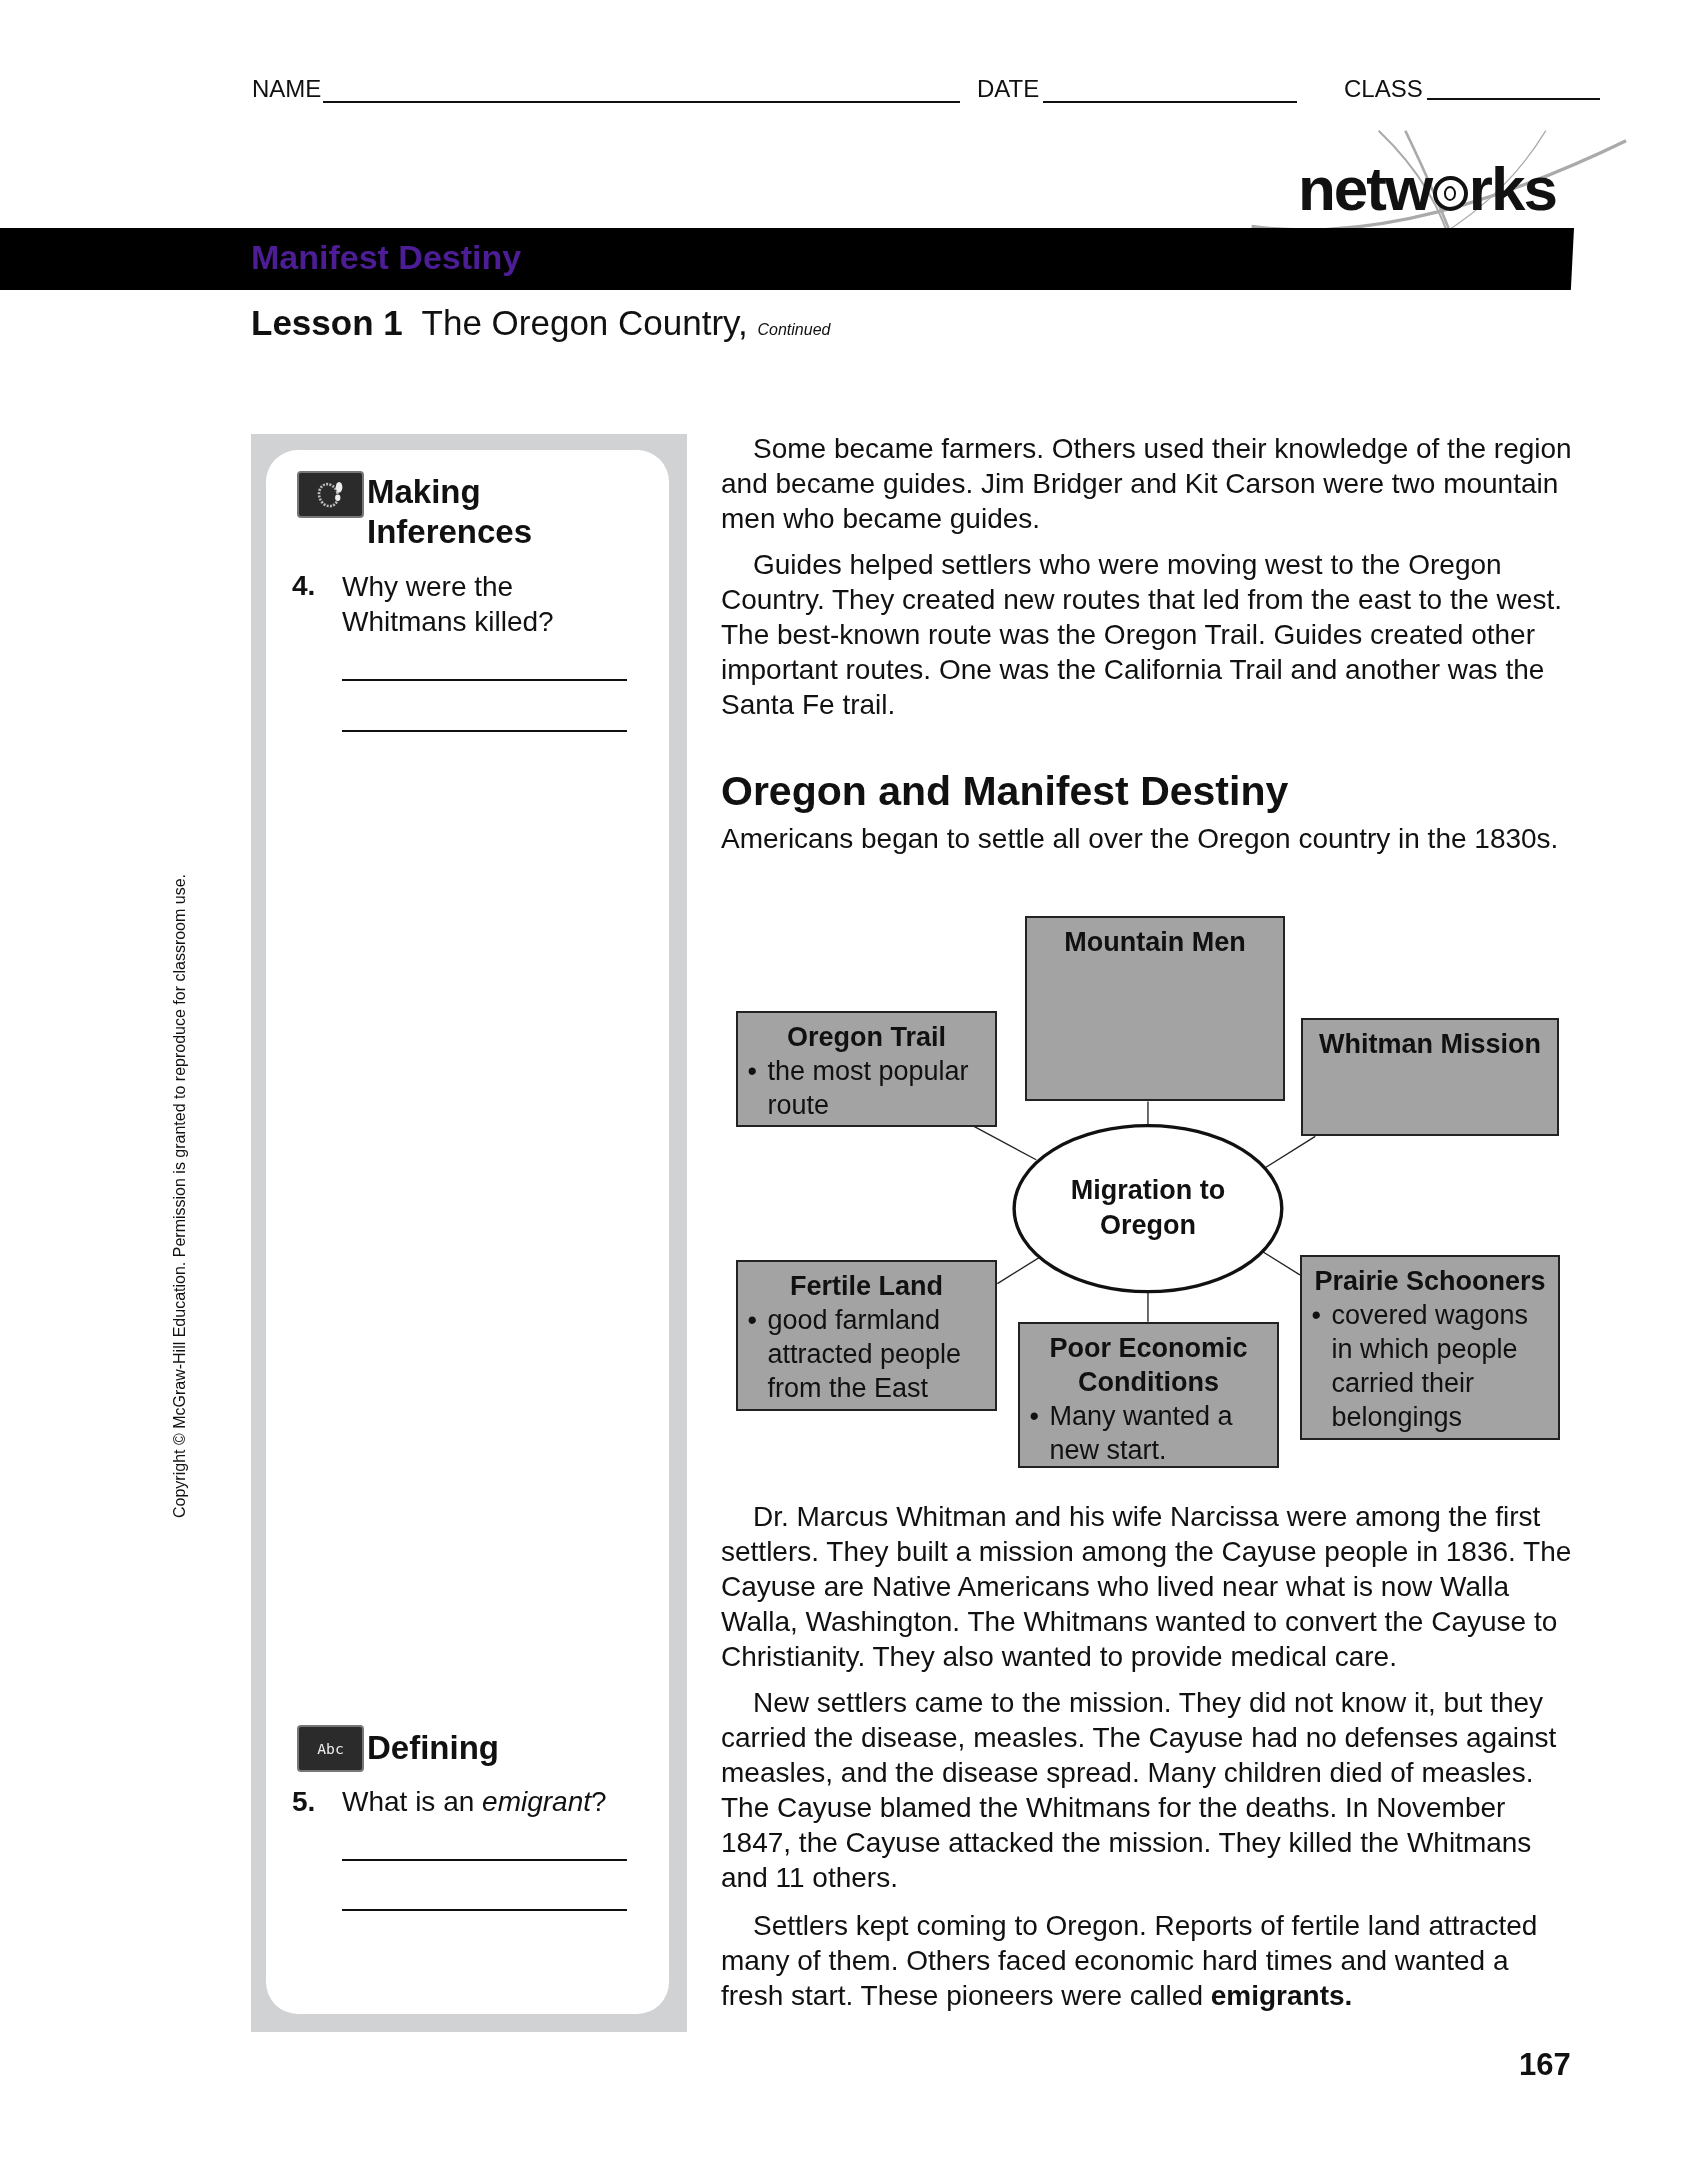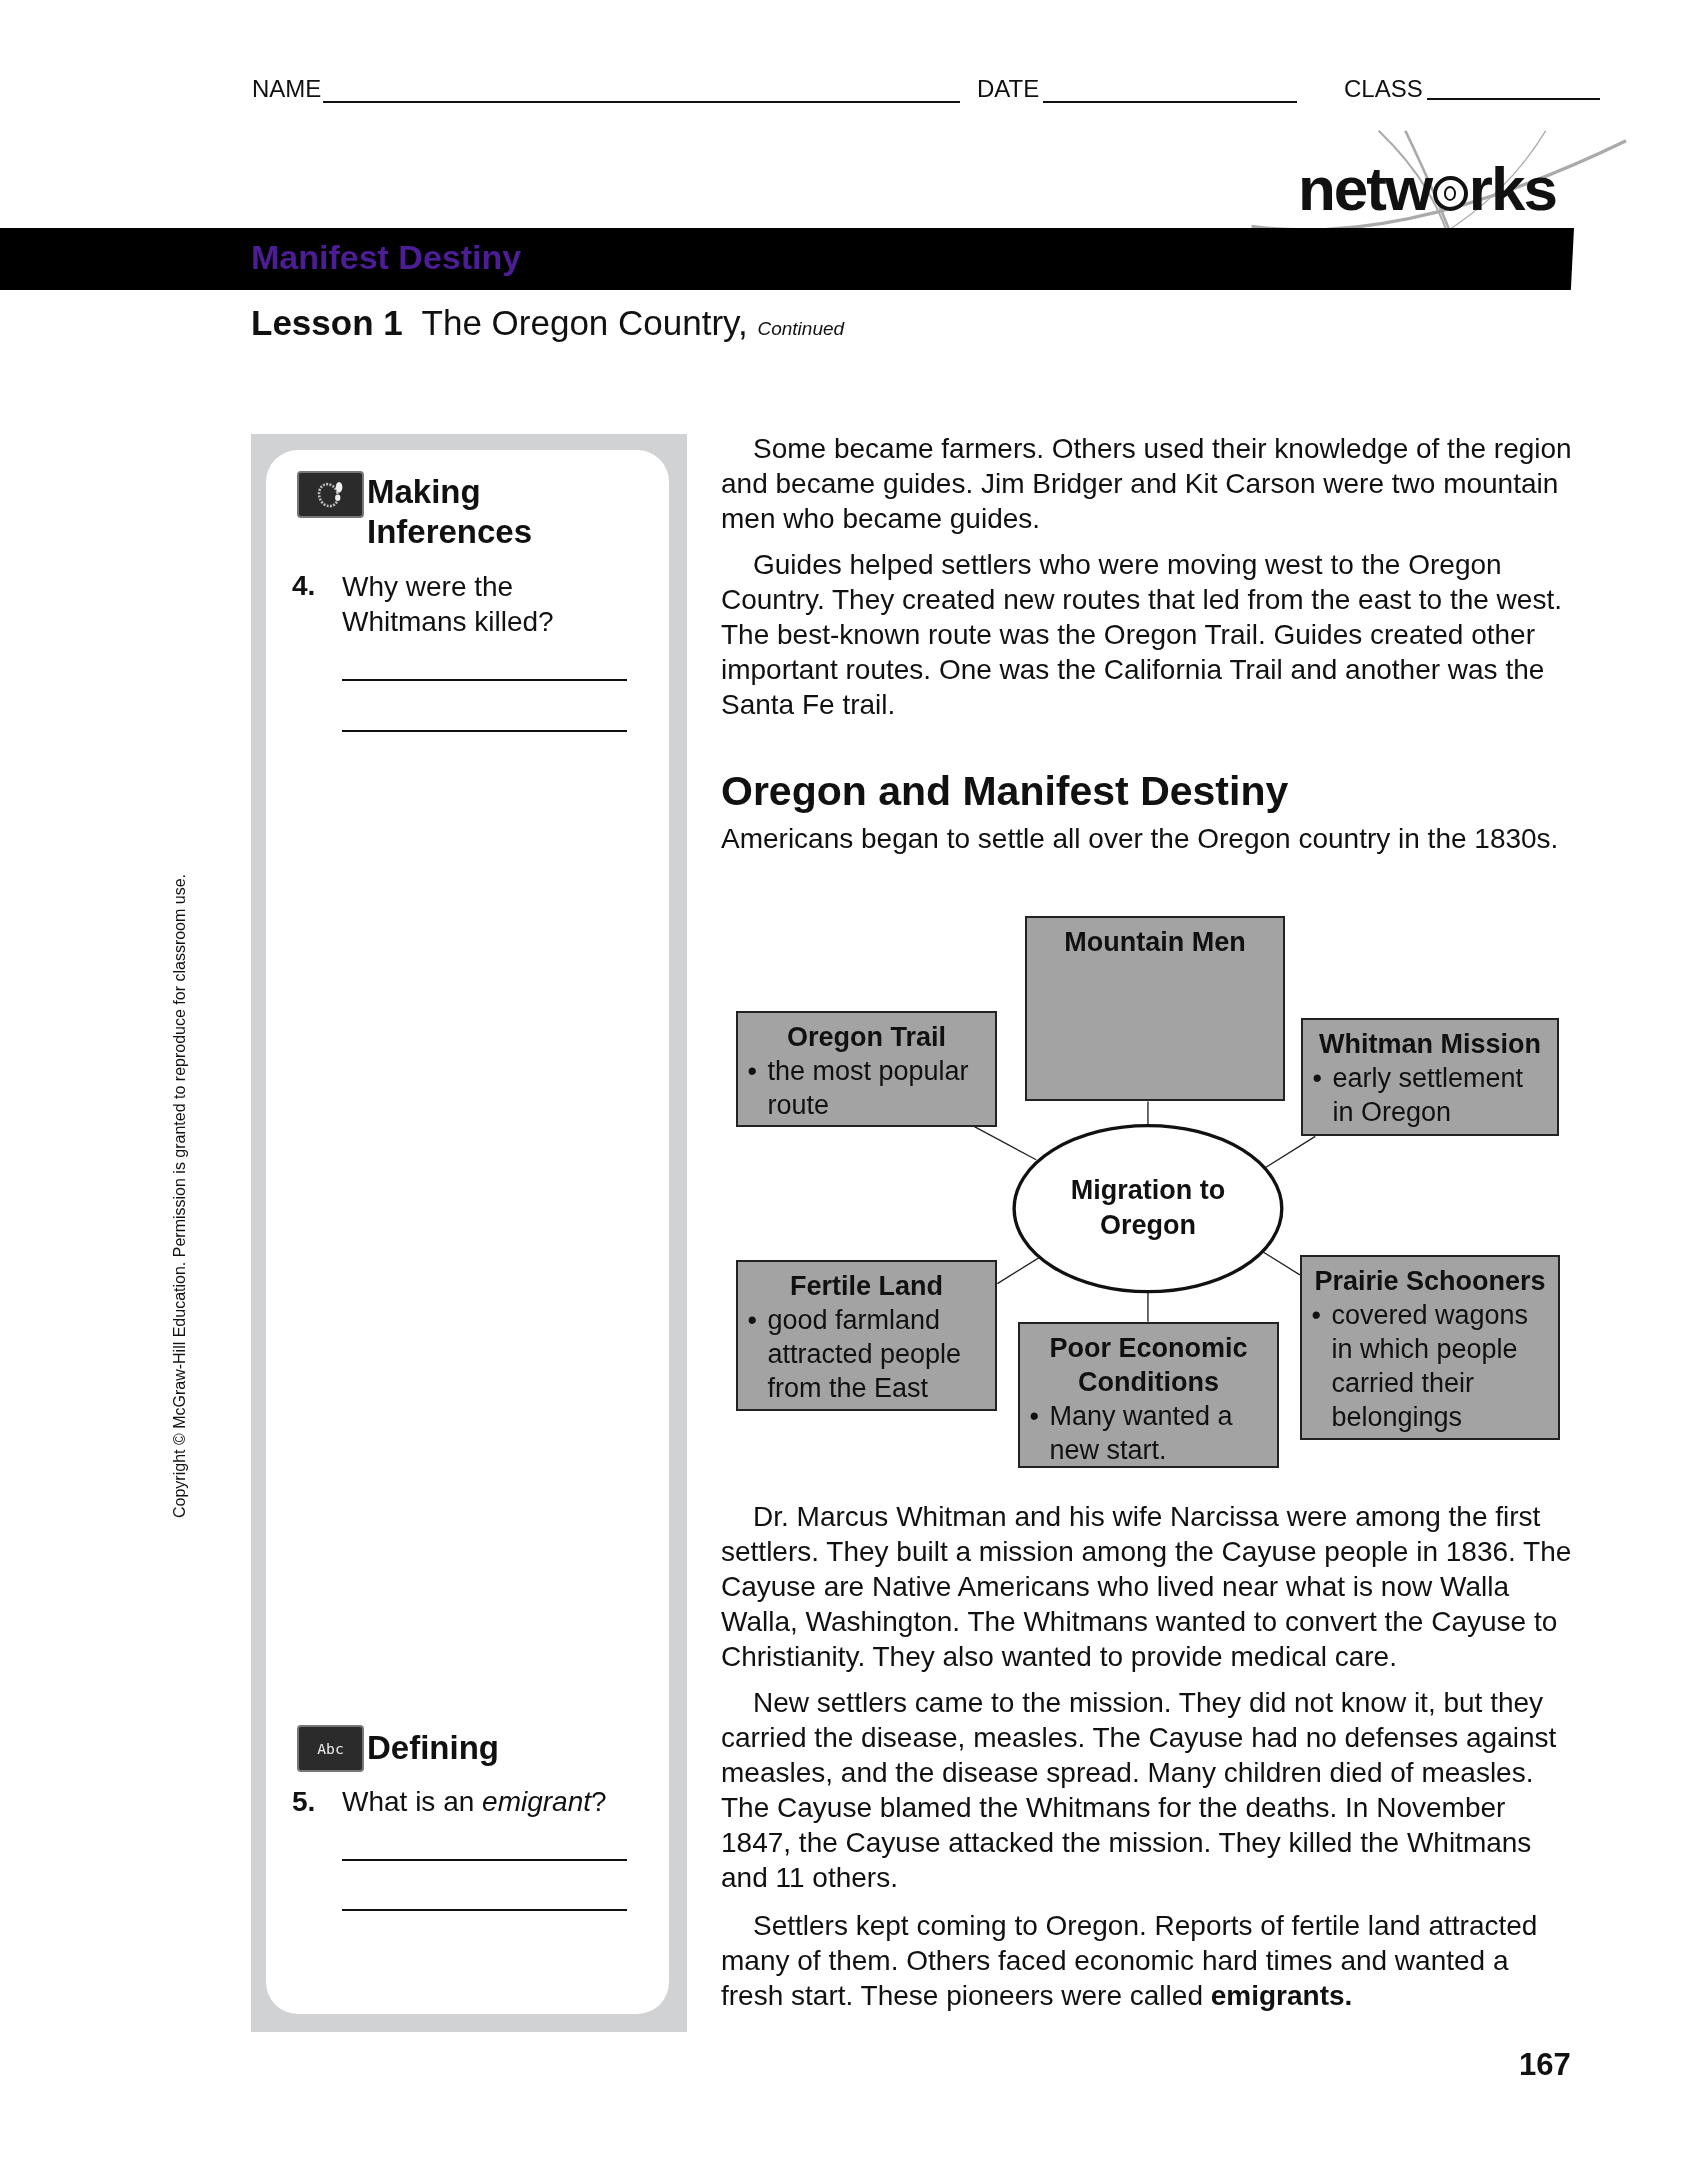--- a/index.html
+++ b/index.html
@@ -16,21 +16,21 @@
   .logo-o { display:inline-block; width:35px; height:35px; border:4px solid #111; border-radius:50%; box-sizing:border-box; position:relative; top:1.3px; margin:0 1.3px; }
   .logo-o::after { content:""; position:absolute; left:7.4px; top:6px; width:12px; height:14.7px; border:2.7px solid #111; border-radius:50%; box-sizing:border-box; }
 
   
   .title-bar { position:absolute; left:0; top:228px; width:1574px; height:62px; background:#000;
                clip-path:polygon(0 0, 100% 0, 99.8% 100%, 0 100%); }
   .title-bar-text { position:absolute; left:251px; top:238px; color:#4c1d95; font-size:34px; font-weight:bold; }
 
   .lesson { position:absolute; left:251px; top:303px; font-size:35px; white-space:nowrap; }
   .lesson b { font-weight:bold; }
-  .lesson .cont { font-style:italic; font-size:19px; }
+  .lesson .cont { font-style:italic; font-size:16px; }
 
   
   .side-gray { position:absolute; left:251px; top:434px; width:436px; height:1598px; background:#d1d2d4; }
   .side-card { position:absolute; left:266px; top:450px; width:403px; height:1564px; background:#fff; border-radius:32px; }
   .side-icon { position:absolute; width:67px; height:47px; background:#2b2b2b; border:2px solid #777; border-radius:4px; box-sizing:border-box; color:#eee; display:flex; align-items:center; justify-content:center; font-size:20px; font-family:"DejaVu Sans Mono", monospace; }
   .side-head { position:absolute; left:367px; font-size:33px; font-weight:bold; line-height:40px; }
   .side-num { position:absolute; left:292px; font-size:28px; font-weight:bold; }
   .side-q { position:absolute; left:342px; font-size:28px; line-height:35px; width:294px; }
   .answer-line { position:absolute; left:342px; width:285px; border-top:2px solid #111; }
 
@@ -135,21 +135,20 @@
 
 <div class="dbox" style="left:1025px;top:916px;width:260px;height:185px;">
   <div class="dt">Mountain Men</div>
 </div>
 <div class="dbox" style="left:736px;top:1011px;width:261px;height:116px;">
   <div class="dt">Oregon Trail</div>
   <div class="bl">the most popular route</div>
 </div>
 <div class="dbox" style="left:1301px;top:1018px;width:258px;height:118px;">
   <div class="dt">Whitman Mission</div>
-  <div class="bl">early settlement in Oregon</div>
 </div>
 <div class="dbox" style="left:736px;top:1260px;width:261px;height:151px;">
   <div class="dt">Fertile Land</div>
   <div class="bl">good farmland attracted people from the East</div>
 </div>
 <div class="dbox" style="left:1018px;top:1322px;width:261px;height:146px;">
   <div class="dt">Poor Economic Conditions</div>
   <div class="bl">Many wanted a new start.</div>
 </div>
 <div class="dbox" style="left:1300px;top:1255px;width:260px;height:185px;">

